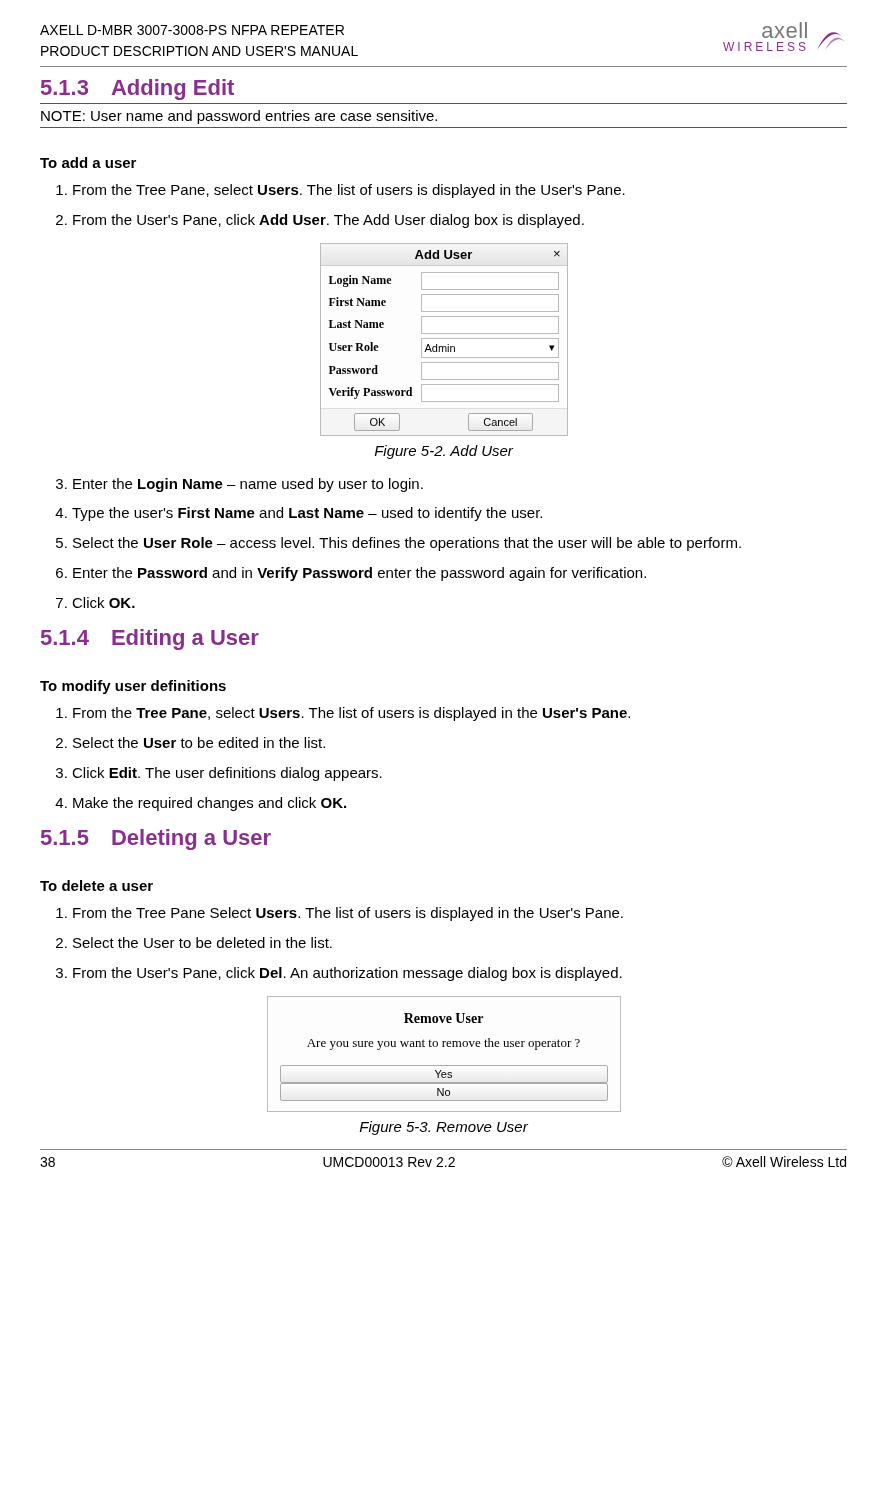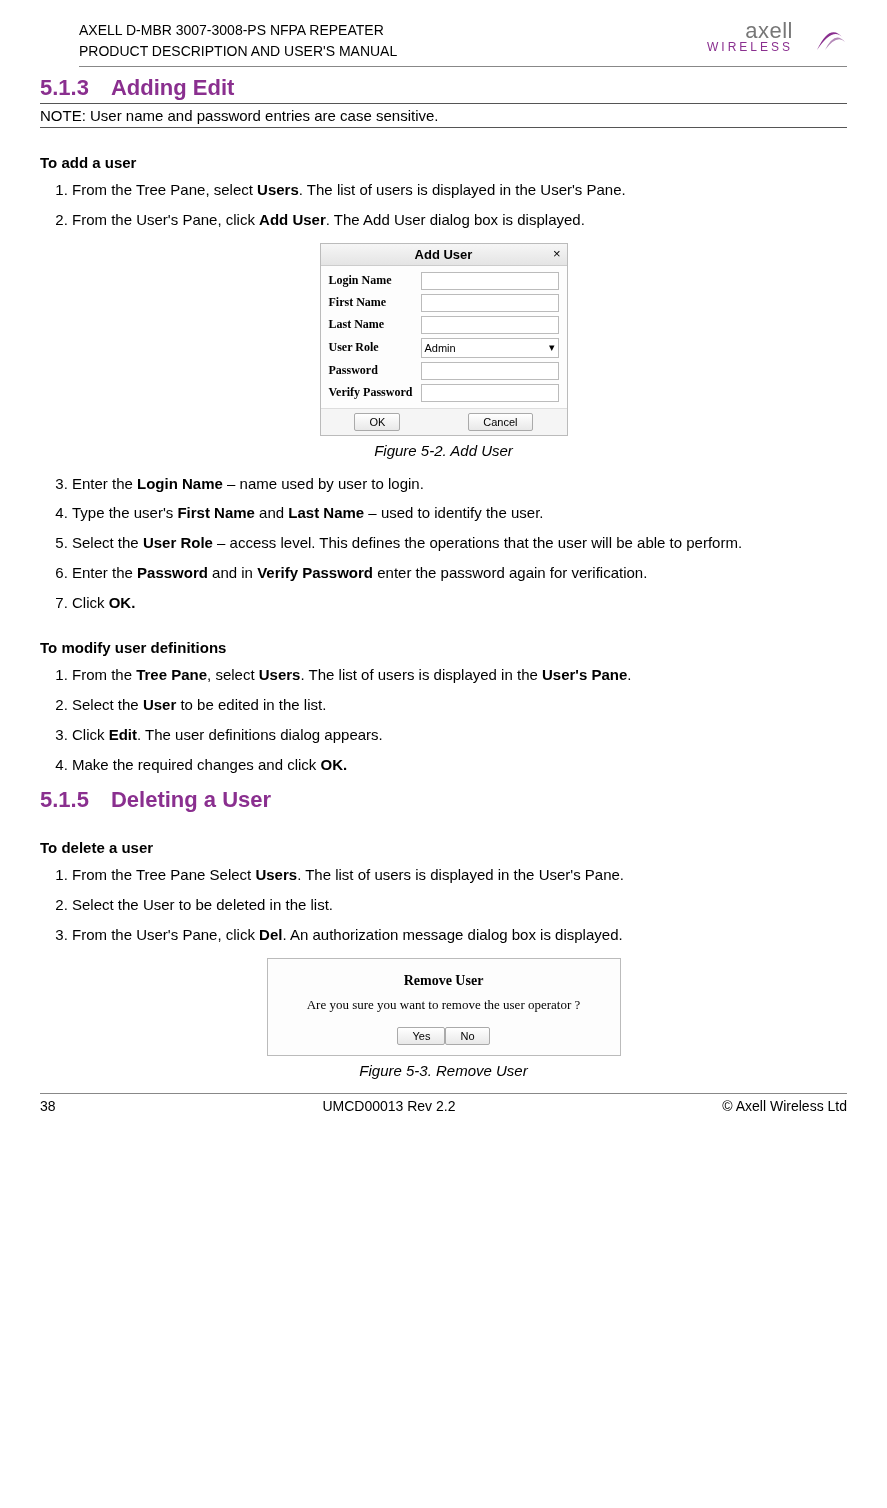--- a/index.html
+++ b/index.html
@@ -13,30 +13,29 @@
   .page {
     padding: 20px 40px 20px 40px;
   }
   .header {
     display: flex;
     justify-content: space-between;
     align-items: flex-start;
     border-bottom: 1px solid #888;
     padding-bottom: 4px;
     margin-bottom: 8px;
-    margin-left: 39px;
   }
   .header-left {
     font-size: 14px;
     line-height: 1.5;
   }
   .logo-wrap {
     display: flex;
     align-items: center;
-    gap: 20px;
+    gap: 4px;
   }
   .logo-text {
     text-align: right;
     line-height: 0.95;
   }
   .logo-top {
     font-size: 22px;
     color: #777;
     letter-spacing: 0.5px;
   }
@@ -169,20 +168,21 @@
     margin-bottom: 8px;
   }
   .remove-body .rmsg {
     font-family: 'Times New Roman', serif;
     font-size: 13px;
     margin-bottom: 14px;
   }
   .remove-btns {
     display: flex;
     justify-content: center;
+    flex-direction: column;
   }
   .footer {
     border-top: 1px solid #888;
     display: flex;
     justify-content: space-between;
     font-size: 14px;
     padding-top: 4px;
     margin-top: 8px;
   }
   b { font-weight: bold; }
@@ -260,20 +260,21 @@
   <div class="figcap">Figure 5-2. Add User</div>
 
   <ol class="steps" start="3">
     <li>Enter the <b>Login Name</b> – name used by user to login.</li>
     <li>Type the user's <b>First Name</b> and <b>Last Name</b> – used to identify the user.</li>
     <li>Select the <b>User Role</b> – access level. This defines the operations that the user will be able to perform.</li>
     <li>Enter the <b>Password</b> and in <b>Verify Password</b> enter the password again for verification.</li>
     <li>Click <b>OK.</b></li>
   </ol>
 
+  <h2 class="section">5.1.4 Editing a User</h2>
   <div class="subhead">To modify user definitions</div>
   <ol class="steps">
     <li>From the <b>Tree Pane</b>, select <b>Users</b>. The list of users is displayed in the <b>User's Pane</b>.</li>
     <li>Select the <b>User</b> to be edited in the list.</li>
     <li>Click <b>Edit</b>. The user definitions dialog appears.</li>
     <li>Make the required changes and click <b>OK.</b></li>
   </ol>
 
   <h2 class="section">5.1.5 Deleting a User</h2>
   <div class="subhead">To delete a user</div>

